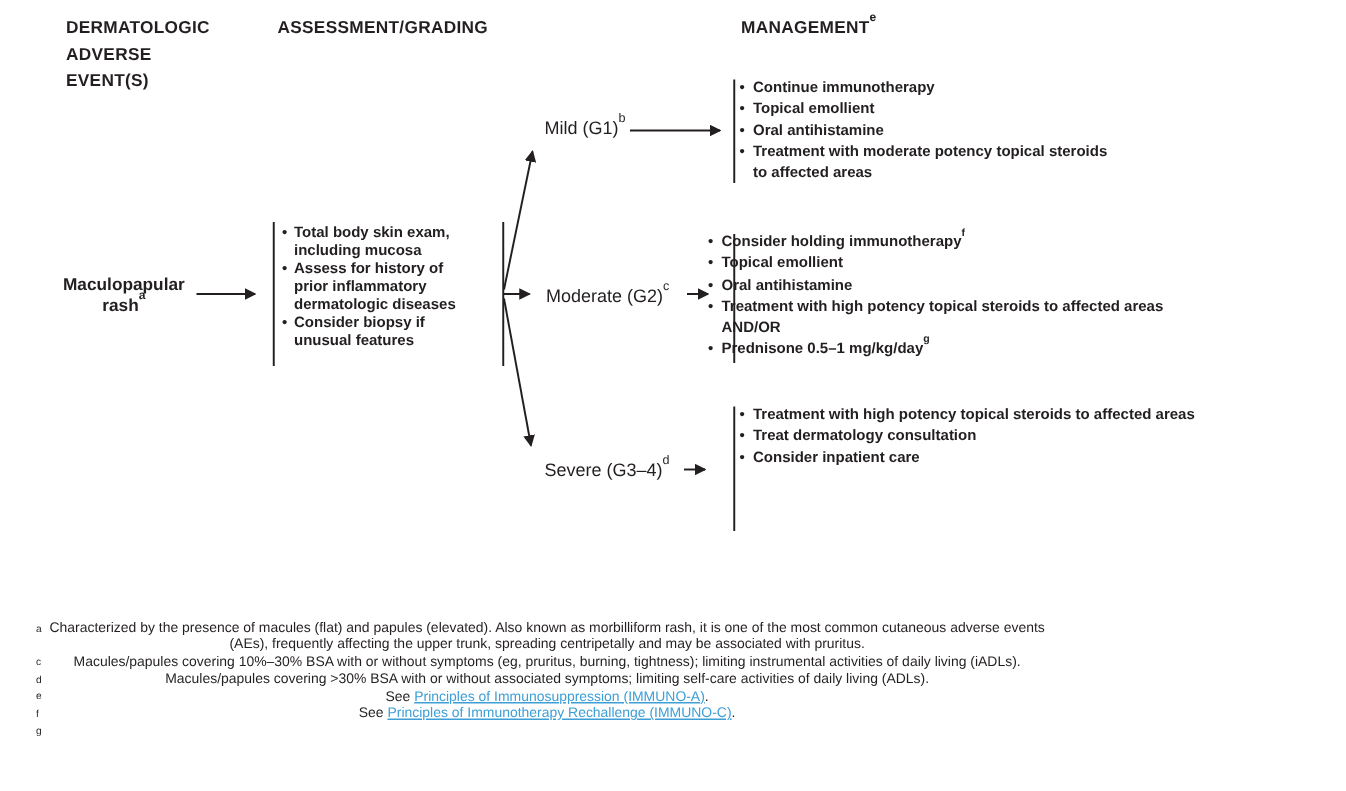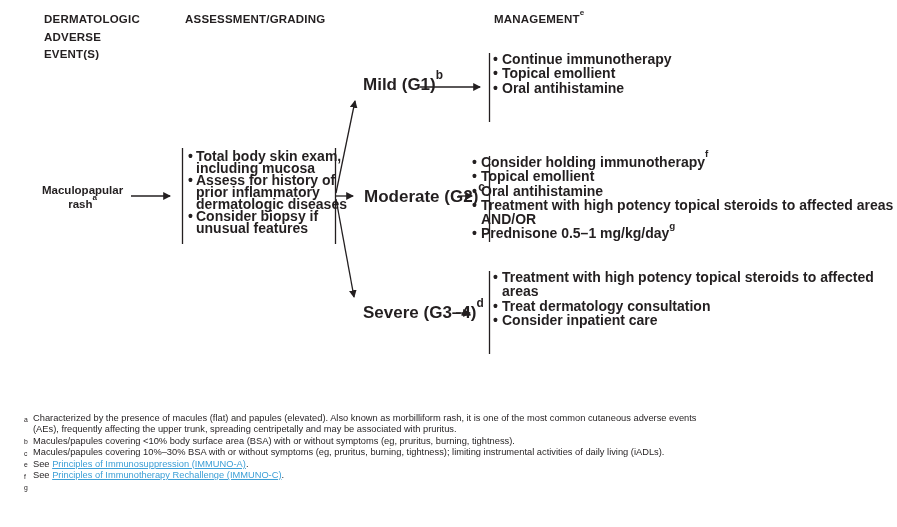--- a/index.html
+++ b/index.html
@@ -4,27 +4,27 @@
 <style>
   html,body { margin:0; padding:0; }
   body {
     width:897px; height:527px; background:#ffffff; position:relative;
     font-family:"Liberation Sans","DejaVu Sans",sans-serif;
     color:#231f20; overflow:hidden;
   }
   .abs { position:absolute; }
   .hdr { font-weight:bold; font-size:11.5px; line-height:17.5px; white-space:pre-line; letter-spacing:.2px; }
   .event-label { font-weight:bold; font-size:11.5px; line-height:14.3px; white-space:pre-line; }
-  .grade { font-weight:bold; font-size:17px; line-height:14px; white-space:nowrap;text-align:right; }
-  .item { position:relative; padding-left:9px; white-space:pre-line; font-weight:bold; font-size:14px; }
+  .grade { font-weight:normal; font-size:12px; line-height:14px; white-space:nowrap;text-align:right; }
+  .item { position:relative; padding-left:9px; white-space:pre-line; font-weight:bold; font-size:10px; }
   .item::before { content:"\2022"; position:absolute; left:0; top:0; }
   .mgmt .item { line-height:14.3px; }
   .assess .item { line-height:12.1px; padding-left:8px; }
   sup.s { font-size:70%; position:relative; top:-0.4em; line-height:0; }
-  .fns { font-size:9.3px; line-height:11.4px; }
+  .fns { font-size:9.3px; line-height:11.4px;text-align:center; }
   .fn { position:relative; padding-left:9px; white-space:pre-line; }
   .fn .fsup { position:absolute; left:0; top:0.5px; font-size:6.8px; }
   .fn a { color:#3d9fd6; text-decoration:underline; cursor:pointer; }
 </style>
 </head>
 <body>
 
 <svg class="abs" width="897" height="527" viewBox="0 0 897 527" style="left:0;top:0;">
   <defs>
     <marker id="ah" viewBox="0 0 8 8" refX="7" refY="4" markerWidth="6" markerHeight="6" orient="auto">
@@ -67,38 +67,40 @@
 </div>
 
 <div class="abs grade" style="left:363px;top:78px;"><span>Mild (G1)</span><sup class="s">b</sup></div>
 <div class="abs grade" style="left:364px;top:190px;"><span>Moderate (G2)</span><sup class="s">c</sup></div>
 <div class="abs grade" style="left:363px;top:306px;"><span>Severe (G3–4)</span><sup class="s">d</sup></div>
 
 <div class="abs mgmt" style="left:493px;top:52px;">
   <div class="item"><span>Continue immunotherapy</span></div>
   <div class="item"><span>Topical emollient</span></div>
   <div class="item"><span>Oral antihistamine</span></div>
+  <div class="item"><span>Treatment with moderate potency topical steroids
+to affected areas</span></div>
 </div>
 
 <div class="abs mgmt" style="left:472px;top:155px;">
   <div class="item"><span>Consider holding immunotherapy</span><sup class="s">f</sup></div>
   <div class="item"><span>Topical emollient</span></div>
   <div class="item"><span>Oral antihistamine</span></div>
   <div class="item"><span>Treatment with high potency topical steroids to affected areas
 AND/OR</span></div>
   <div class="item"><span>Prednisone 0.5–1 mg/kg/day</span><sup class="s">g</sup></div>
 </div>
 
 <div class="abs mgmt" style="left:493px;top:270px;">
   <div class="item"><span>Treatment with high potency topical steroids to affected areas</span></div>
   <div class="item"><span>Treat dermatology consultation</span></div>
   <div class="item"><span>Consider inpatient care</span></div>
 </div>
 
 <div class="abs fns" style="left:24px;top:413px;">
   <div class="fn"><sup class="fsup">a</sup><span>Characterized by the presence of macules (flat) and papules (elevated). Also known as morbilliform rash, it is one of the most common cutaneous adverse events
 (AEs), frequently affecting the upper trunk, spreading centripetally and may be associated with pruritus.</span></div>
-  <div class="fn"><sup class="fsup">b</sup><span>Macules/papules covering &lt;10% body surface area (BSA) with or without symptoms (eg, pruritus, burning, tightness).</span></div>
   <div class="fn"><sup class="fsup">c</sup><span>Macules/papules covering 10%–30% BSA with or without symptoms (eg, pruritus, burning, tightness); limiting instrumental activities of daily living (iADLs).</span></div>
+  <div class="fn"><sup class="fsup">d</sup><span>Macules/papules covering &gt;30% BSA with or without associated symptoms; limiting self-care activities of daily living (ADLs).</span></div>
   <div class="fn"><sup class="fsup">e</sup><span>See </span><a href="#">Principles of Immunosuppression (IMMUNO-A)</a><span>.</span></div>
   <div class="fn"><sup class="fsup">f</sup><span>See </span><a href="#">Principles of Immunotherapy Rechallenge (IMMUNO-C)</a><span>.</span></div>
   <div class="fn"><sup class="fsup">g</sup></div>
 </div>
 
 </body></html>

